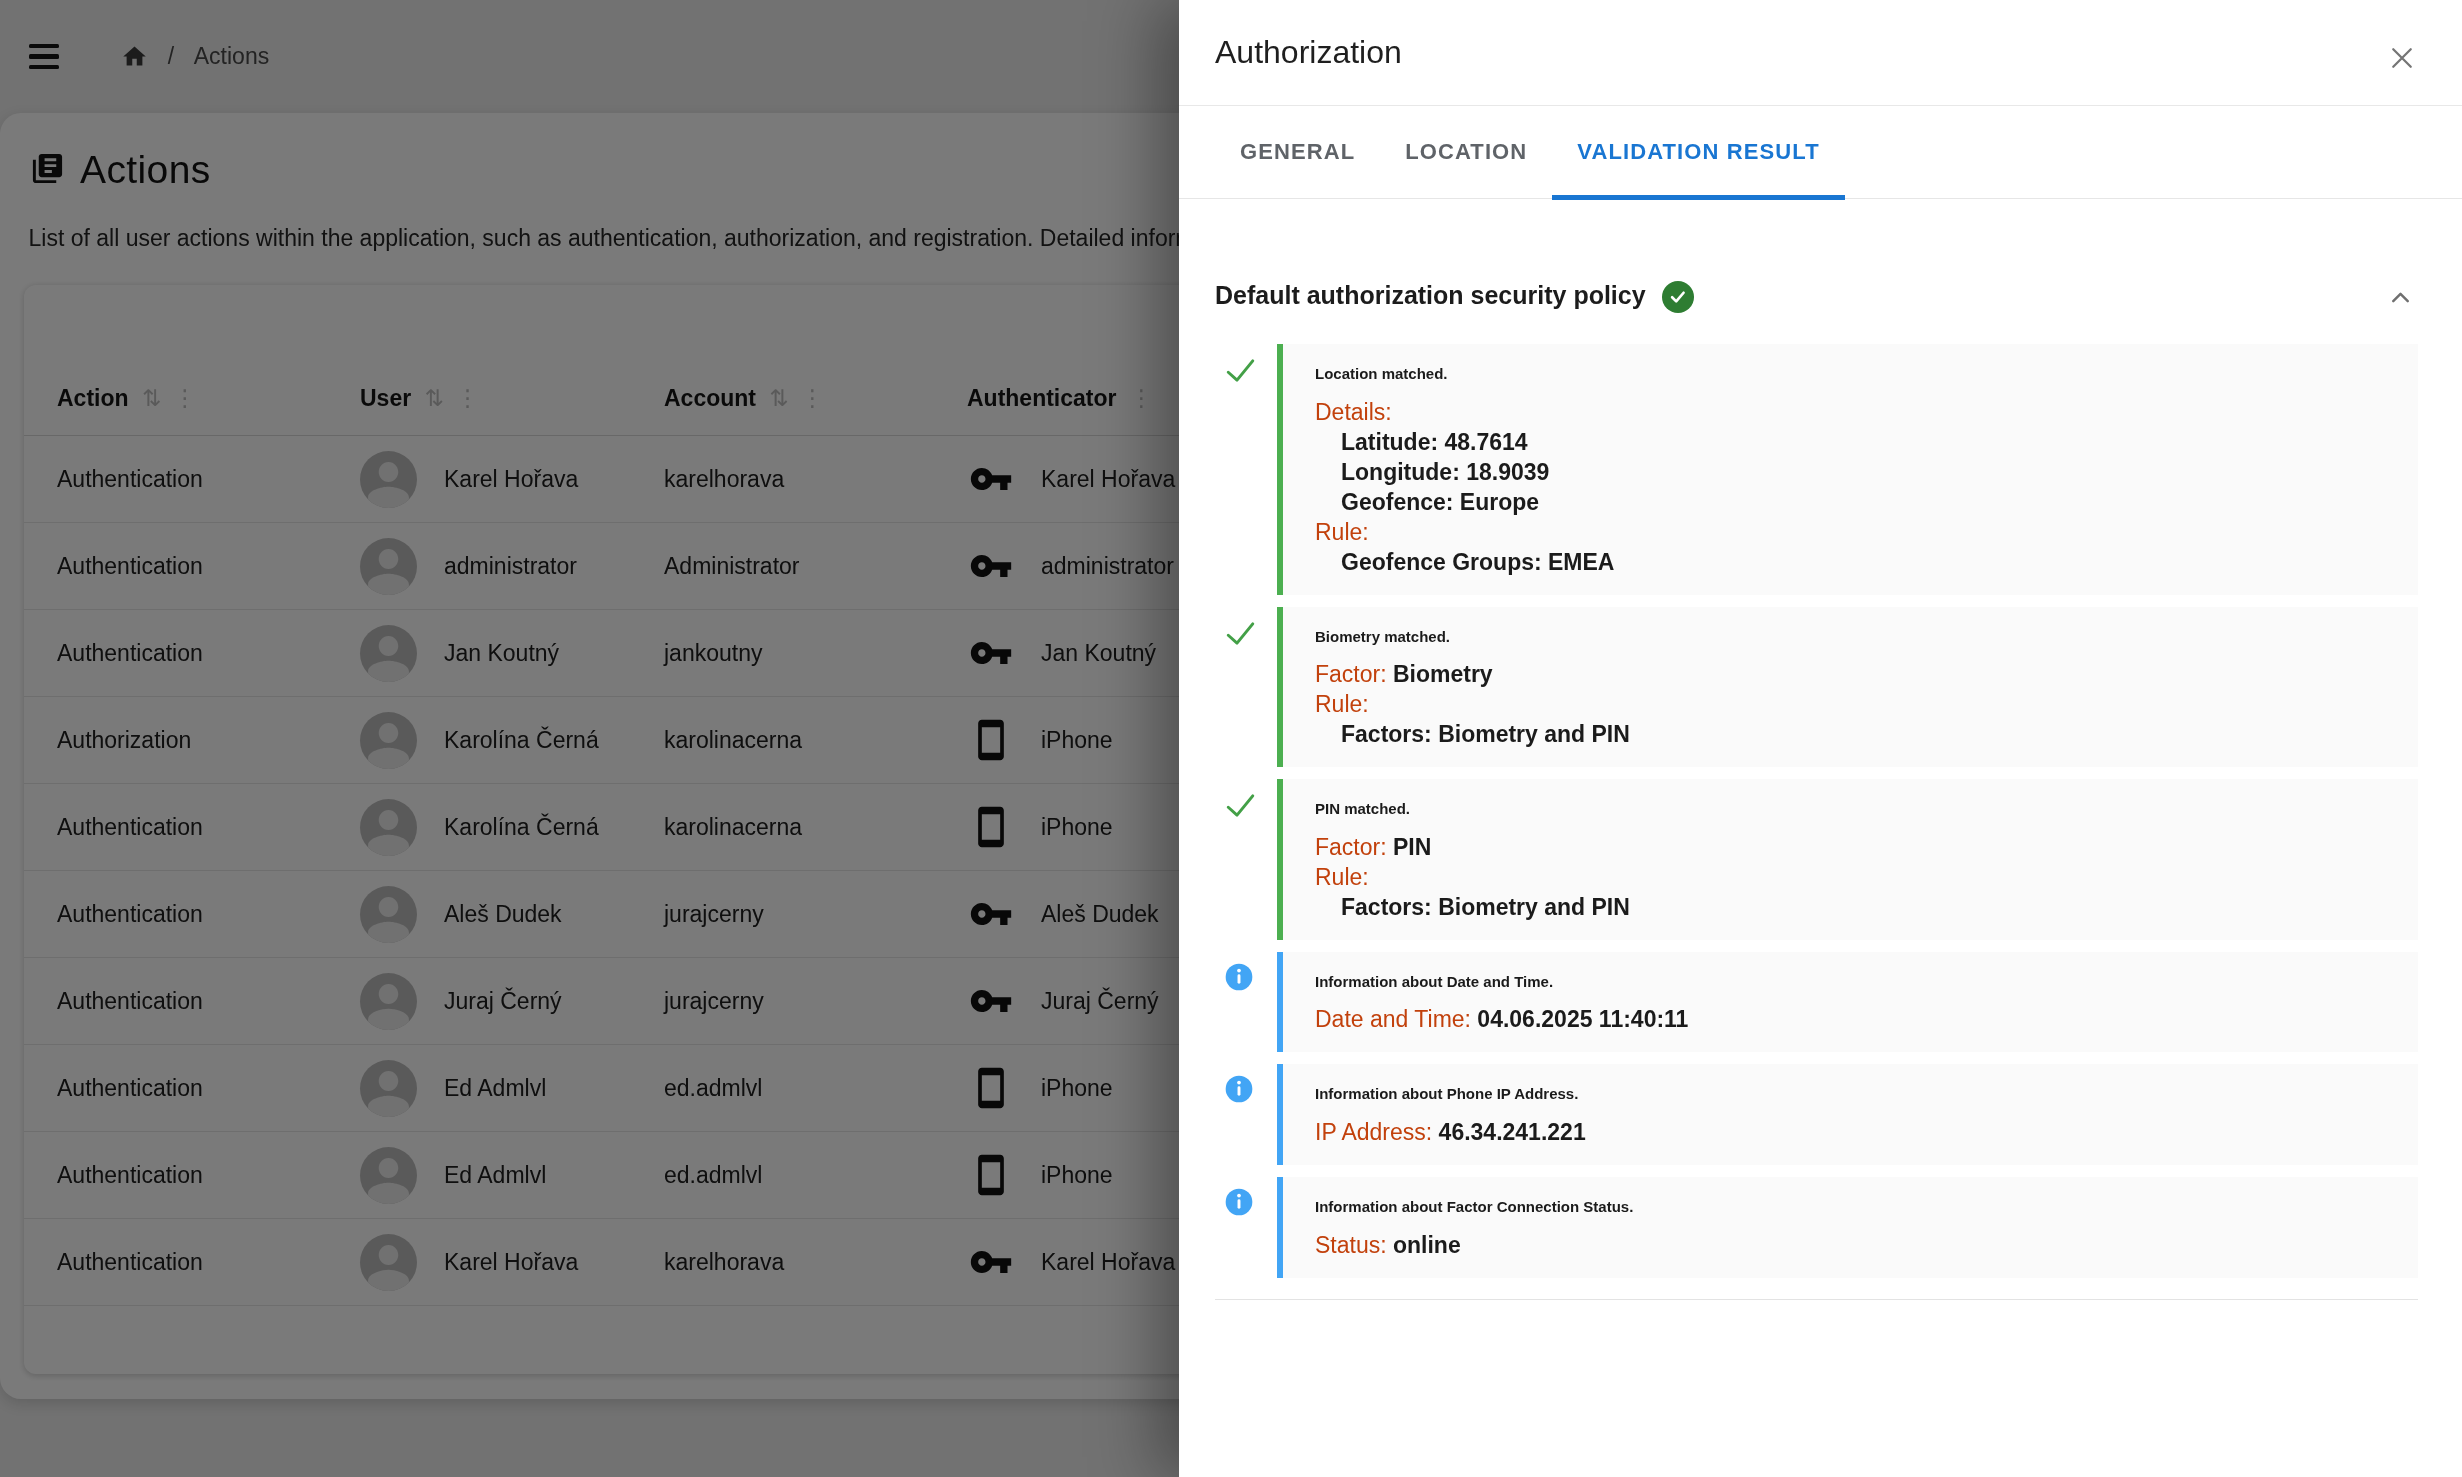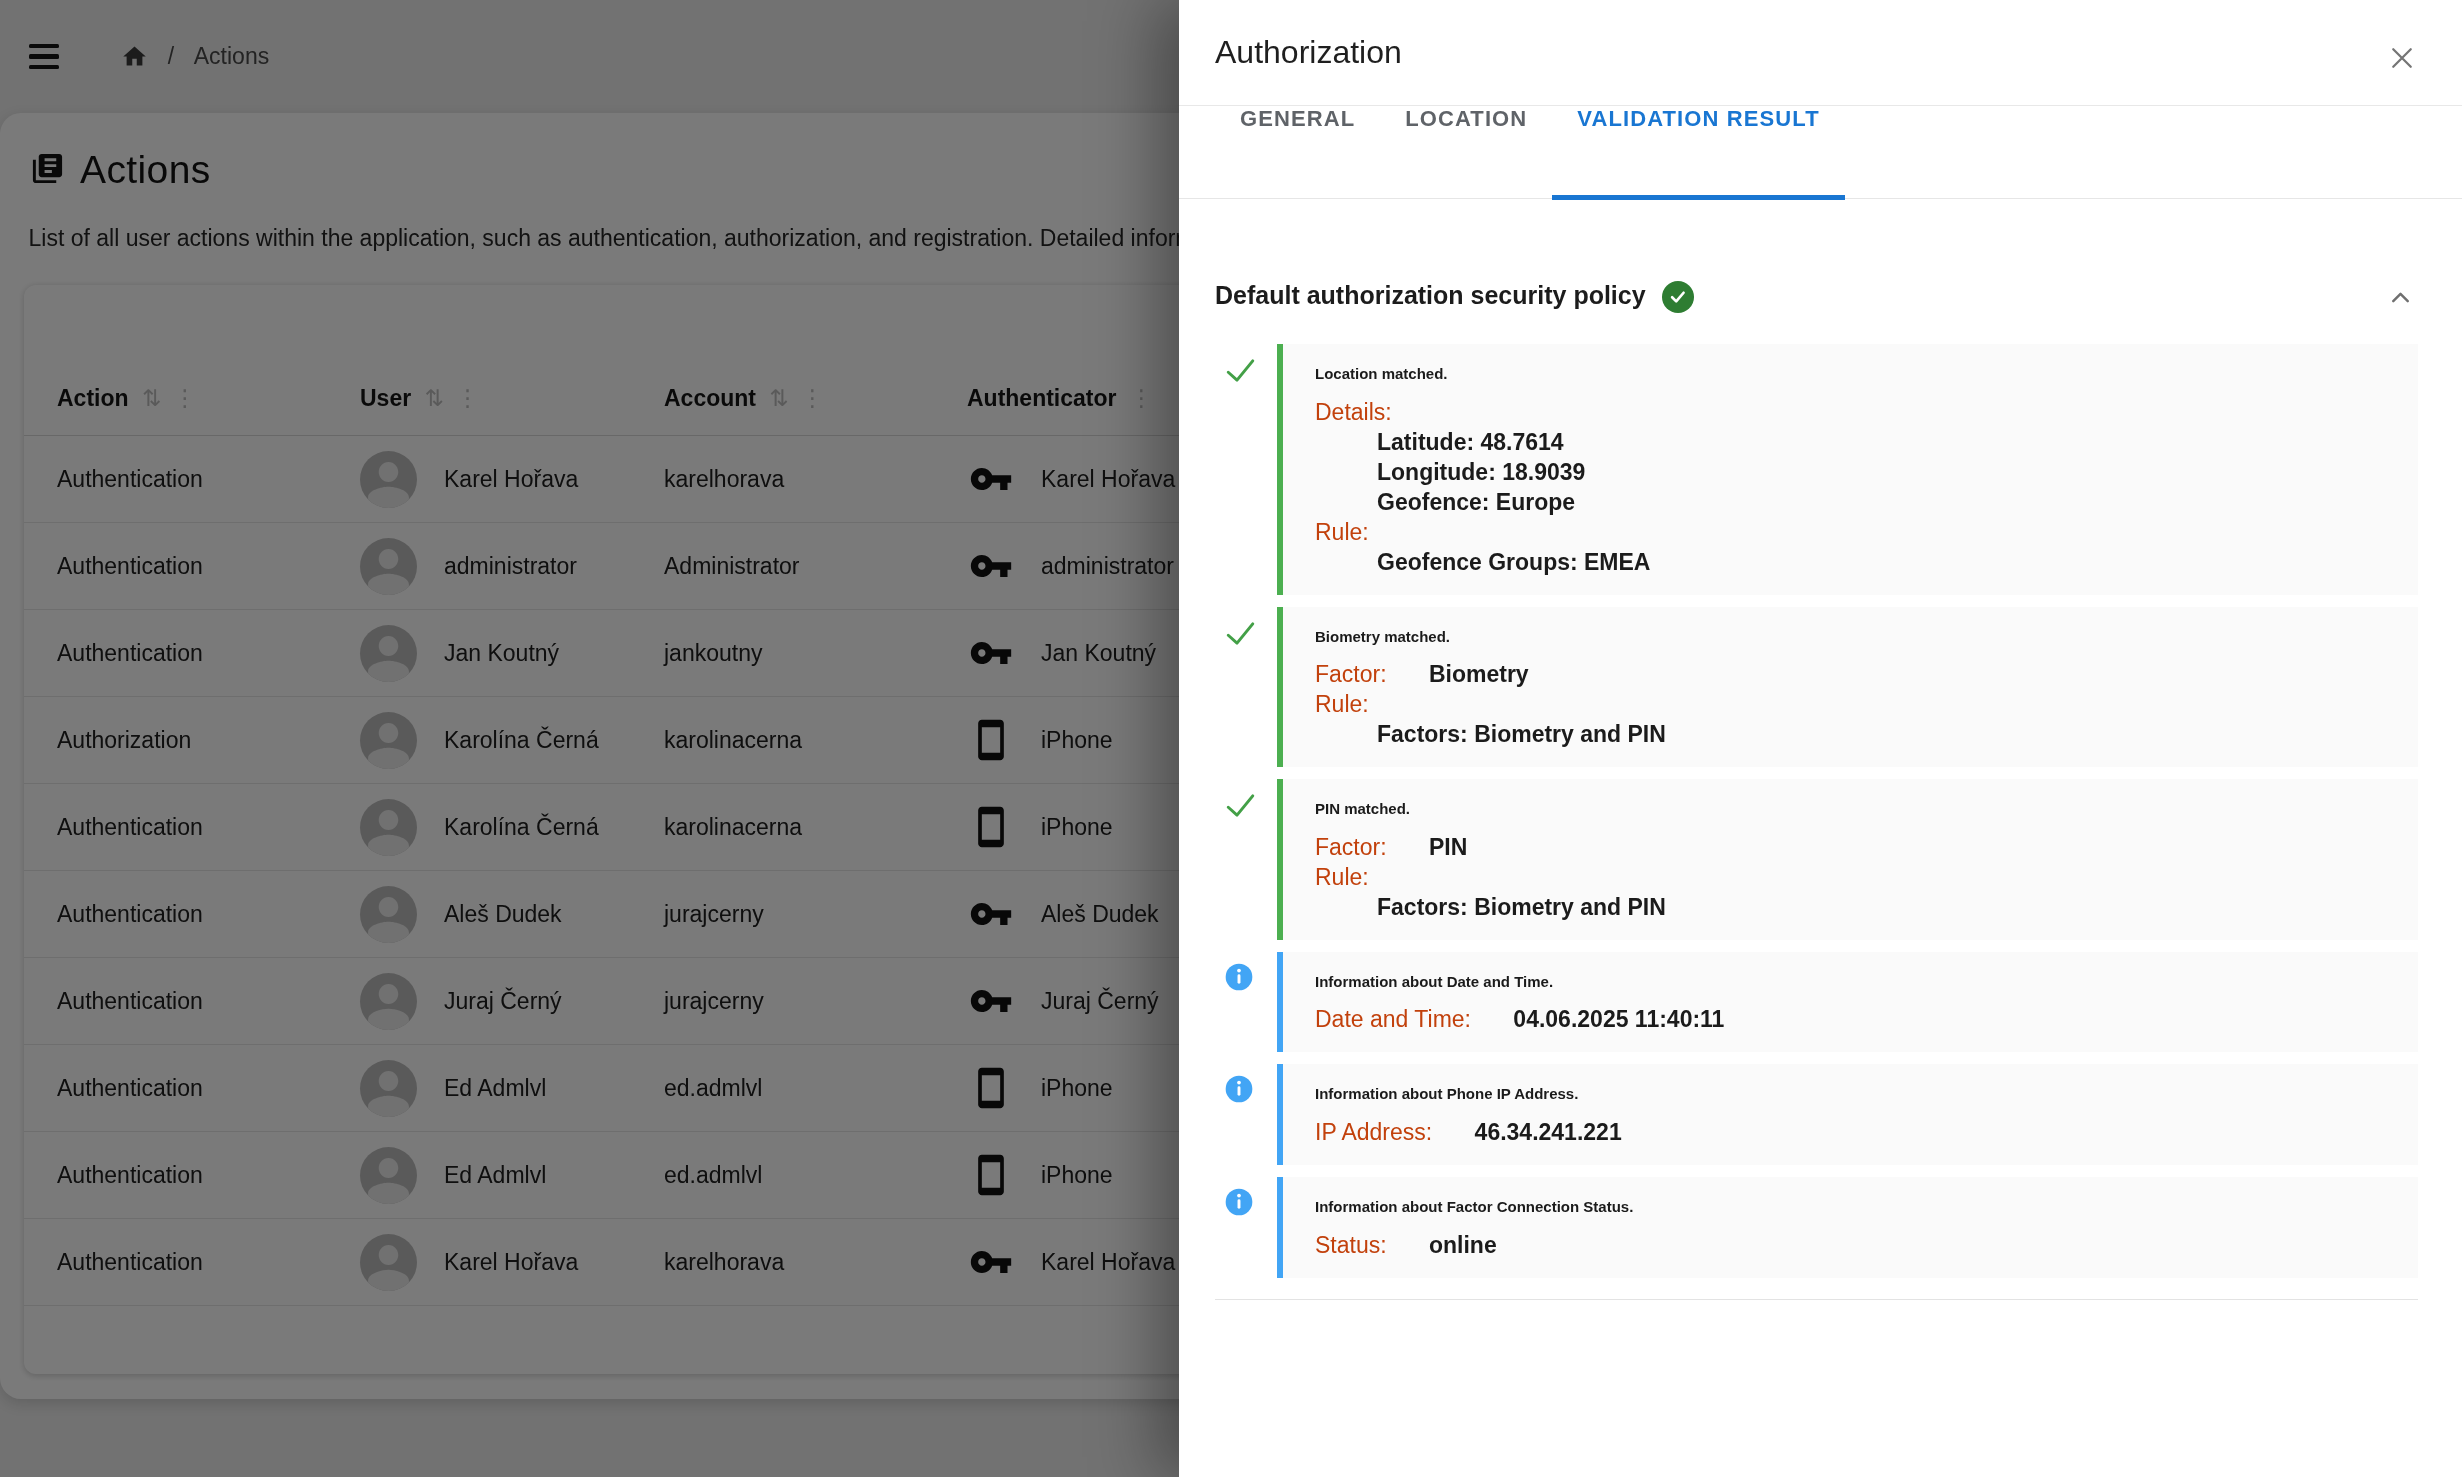--- a/index.html
+++ b/index.html
@@ -40,38 +40,38 @@
   .backdrop{position:absolute;inset:0;background:rgba(0,0,0,.52);z-index:5;}
   
   .drawer{
     position:absolute;top:0;right:0;width:1283px;height:1478px;background:#fff;z-index:10;
     box-shadow:-23px 0 61px rgba(0,0,0,.35);box-sizing:border-box;display:flex;flex-direction:column;
   }
   .dw-titlebar{position:relative;height:106px;border-bottom:1.5px solid #e8e8e8;display:flex;align-items:center;padding:0 36px;box-sizing:border-box;}
   .dw-title{font-size:32px;color:#1f1f1f;font-weight:400;}
   .closebtn{position:absolute;right:39px;top:38px;width:42px;height:42px;border:none;background:transparent;cursor:pointer;padding:0;display:flex;align-items:center;justify-content:center;}
   .tabs{display:flex;height:92px;border-bottom:1.5px solid #e6e6e6;padding-left:36px;}
-  .tab{position:relative;display:flex;padding:0 25px;font-size:22px;font-weight:bold;letter-spacing:1.1px;color:#5f6368;cursor:pointer;text-transform:uppercase;}
+  .tab{position:relative;display:flex;align-items:center;padding:0 25px;font-size:22px;font-weight:bold;letter-spacing:1.1px;color:#5f6368;cursor:pointer;text-transform:uppercase;}
   .tab.active{color:#1976d2;}
   .tab.active::after{content:"";position:absolute;left:0;right:0;bottom:-1.5px;height:4.5px;background:#1976d2;}
   .dw-body{flex:1;padding:35px 44px 0 36px;overflow:hidden;}
   .policyrow{display:flex;margin-top:47px;}
   .policyrow .ptitle{font-size:25px;font-weight:bold;color:#1c1c1c;}
   .badge{width:32px;height:32px;border-radius:50%;background:#2e7d32;margin-left:16.6px;display:flex;align-items:center;justify-content:center;}
   .spacer{flex:1;}
   .chevbtn{border:none;background:transparent;cursor:pointer;padding:0;width:36px;height:36px;display:flex;align-items:center;justify-content:center;}
   .results{margin-top:27px;}
   .vitem{display:flex;margin-bottom:12px;}
   .vitem .icol{width:62px;flex:0 0 auto;padding-top:9px;padding-left:7.6px;box-sizing:border-box;}
   .vcard{flex:1;background:#fafafa;border-left:6px solid #4caf50;padding:15px 23px 18px 32px;box-sizing:border-box;}
   .vitem.info .vcard{border-left-color:#42a5f5;}
   .vtitle{font-size:15px;font-weight:bold;color:#1b1b1b;line-height:30px;margin-bottom:7.6px;}
   .vline{font-size:23px;line-height:30px;color:#1b1b1b;}
   .vline .lab{color:#c2410c;}
-  .vline .val{font-weight:bold;color:#1b1b1b;margin-left:36px;}
+  .vline .val{font-weight:bold;color:#1b1b1b;}
   .vline.ind{padding-left:26px;}
   .sect-divider{margin-top:21px;border-top:1.5px solid #e3e3e3;}
 </style>
 </head>
 <body>
 
 <div class="app">
   <div class="topbar">
     <button class="hamburger" aria-label="menu">
       <span></span>

